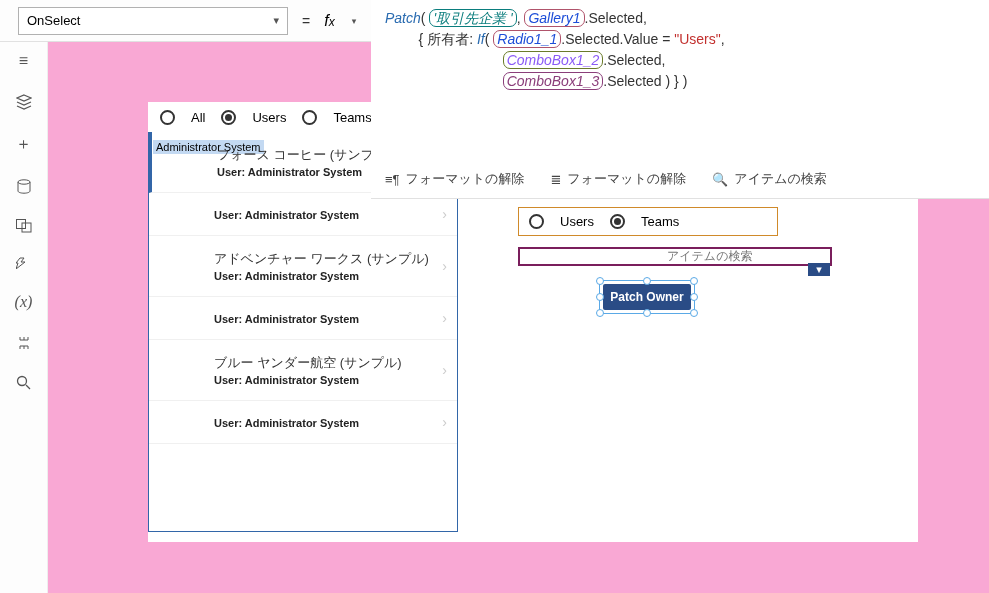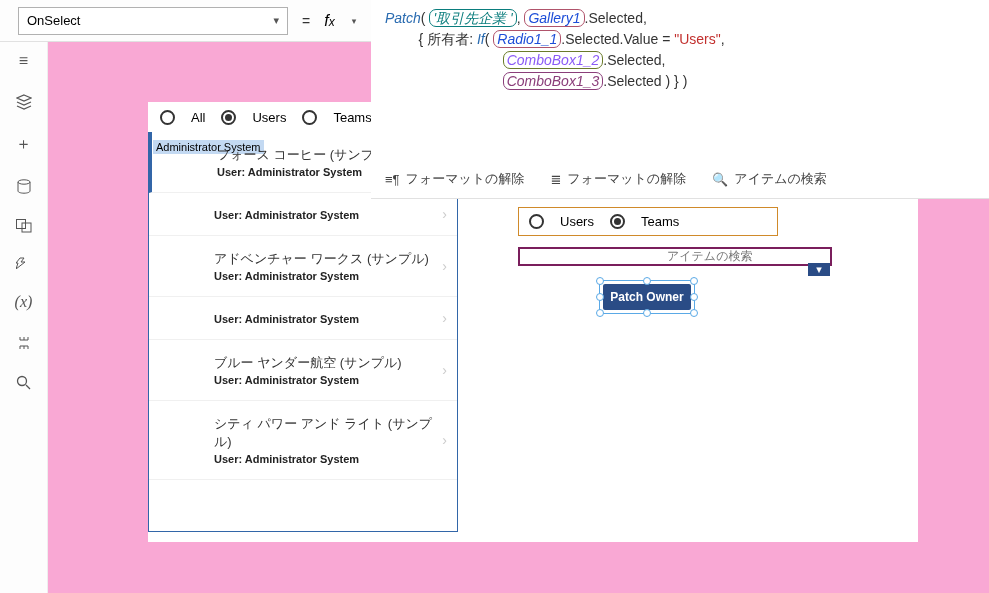--- a/index.html
+++ b/index.html
@@ -154,21 +154,20 @@
         <div class="gal-item">
           <div class="t2">User: Administrator System</div>
           <span class="chevr">›</span>
         </div>
         <div class="gal-item">
           <div class="t1">ブルー ヤンダー航空 (サンプル)</div>
           <div class="t2">User: Administrator System</div>
           <span class="chevr">›</span>
         </div>
         <div class="gal-item">
-          <div class="t1">シティ パワー アンド ライト (サンプル)</div>
           <div class="t2">User: Administrator System</div>
           <span class="chevr">›</span>
         </div>
       </div>
 
     <div class="r2wrap">
       <div class="radio-row" style="position:static">
         <span class="radio"></span>
           <span>Users</span>
         <span class="radio sel"></span>

